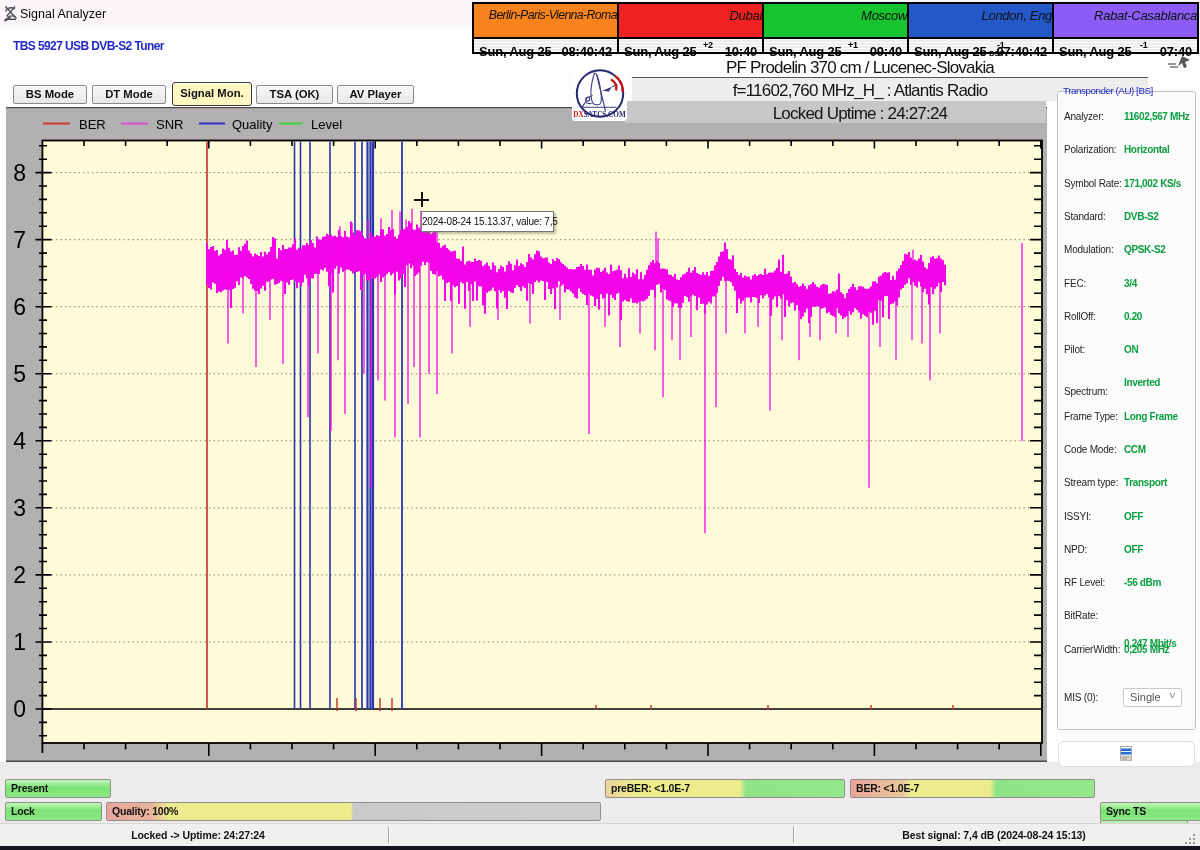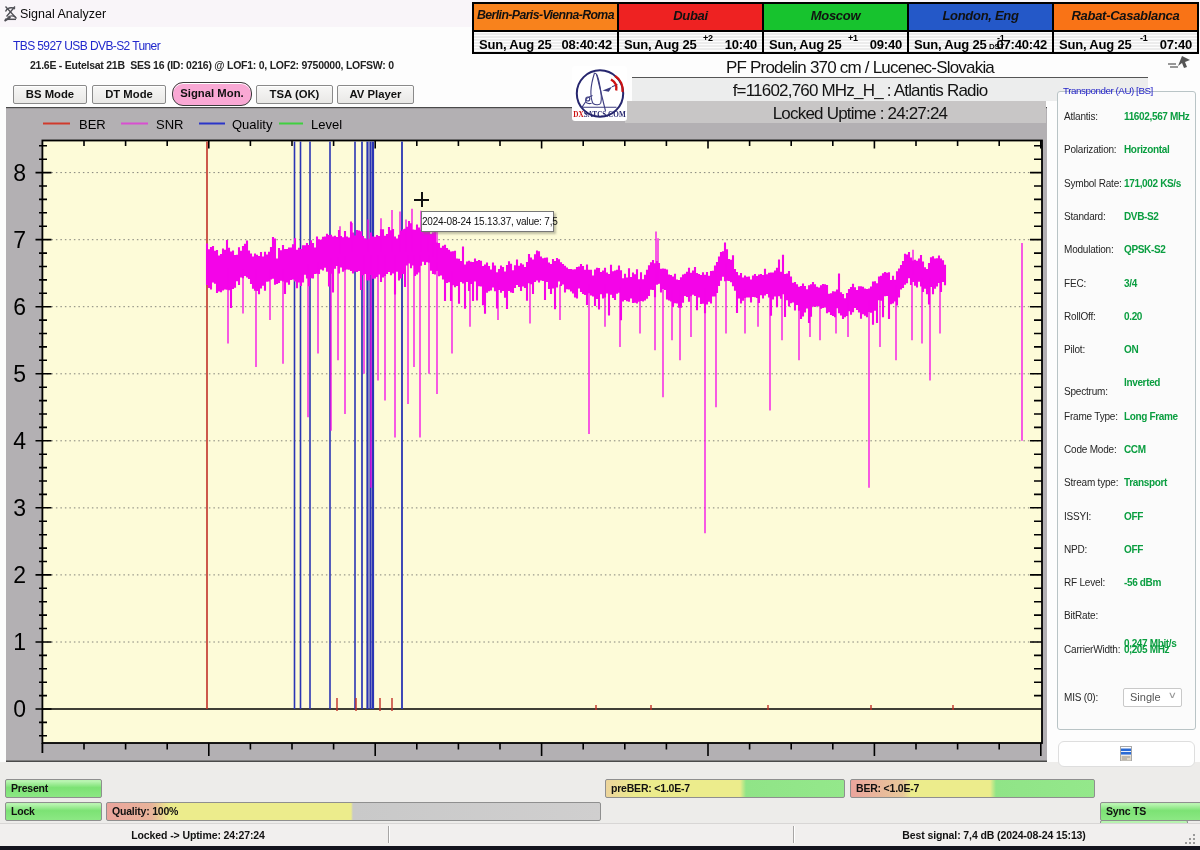--- a/index.html
+++ b/index.html
@@ -6,42 +6,42 @@
 *{box-sizing:border-box}
 .abs{position:absolute}
 #page{position:relative;width:1200px;height:850px;background:#fdfdfd}
 
 #titlebar{left:0;top:0;width:1200px;height:27px;background:#f9f5f9;}
 #titletext{left:20px;top:7px;font-size:12.5px;color:#0a0a0a;}
 
 #clocks{left:472px;top:2px;width:727px;height:52px;border:2px solid #000;display:flex;}
 .clk{flex:1;border-right:2px solid #000;display:flex;flex-direction:column;}
 .clk:last-child{border-right:none}
-.clkhdr{height:28px;border-bottom:2px solid #000;font-size:13px;font-weight:700;font-style:italic;
-  text-align:center;line-height:23px;color:#111;letter-spacing:-0.3px;white-space:nowrap;overflow:hidden}
+.clkhdr{height:35px;border-bottom:2px solid #000;font-size:13px;font-weight:400;font-style:italic;
+  text-align:right;line-height:23px;color:#111;letter-spacing:-0.3px;white-space:nowrap;overflow:hidden}
 .clkrow{flex:1;position:relative;background:repeating-linear-gradient(180deg,#fdfdfd 0 1.5px,#ececec 1.5px 3px);
   font-size:13px;font-weight:700;color:#000;letter-spacing:-0.2px}
 .clkd{position:absolute;left:5px;top:5px;white-space:nowrap}
 .clkt{position:absolute;right:5px;top:5px;white-space:nowrap}
 .clks{position:absolute;font-size:9px;top:1px;font-weight:700}
 .clksd{position:absolute;font-size:8px;top:10px;font-weight:700}
 
-#tbs{left:13px;top:39px;font-size:12px;letter-spacing:-0.6px;font-weight:400;color:#2128cc;}
+#tbs{left:13px;top:39px;font-size:12px;letter-spacing:-0.6px;font-weight:700;color:#2128cc;}
 #lof{left:30px;top:59px;font-size:10.5px;letter-spacing:-0.25px;font-weight:700;color:#222;}
 #strip1{left:632px;top:77px;width:516px;height:1px;background:#555;z-index:5}
 #strip2{left:632px;top:78px;width:516px;height:23px;background:#eceded;z-index:4}
 #strip3{left:625px;top:101px;width:421px;height:22px;background:#c8c6c6;z-index:4}
 #ctr1{left:560px;top:58px;width:600px;text-align:center;font-size:17px;letter-spacing:-0.8px;color:#131313;z-index:6}
 #ctr2{left:560px;top:81px;width:600px;text-align:center;font-size:17px;letter-spacing:-0.8px;color:#131313;z-index:6}
 #ctr3{left:560px;top:104px;width:600px;text-align:center;font-size:17px;letter-spacing:-0.8px;color:#131313;z-index:6}
 
 .btn{top:85px;height:19px;background:linear-gradient(180deg,#f7f7f6,#e9e8e6);border:1px solid #8a8a8a;
   border-radius:2px;font-size:11.3px;font-weight:700;color:#111;text-align:center;line-height:17px;
   box-shadow:inset 0 1px 0 #fff;}
-#btn3{top:82px;height:24px;background:#f9a8d4;border:1.5px solid #3c3c3c;border-radius:11px;line-height:21px}
+#btn3{top:82px;height:24px;background:#fef9c3;border:1.5px solid #3c3c3c;border-radius:3px;line-height:21px}
 
 #logo{left:572px;top:66px;width:55px;height:55px;background:#fff;border-radius:3px;z-index:6}
 
 #gbox{left:1057px;top:91px;width:139px;height:639px;border:1px solid #b9c4c6;border-radius:3px;background:#fbfbfb;z-index:5}
 #gboxlbl{left:1061px;top:85px;padding:0 2px;font-size:9.8px;letter-spacing:-0.45px;font-weight:400;color:#2424c8;z-index:7;white-space:nowrap}
 .plbl{left:1064px;font-size:10px;letter-spacing:-0.2px;color:#262626;white-space:nowrap;z-index:6}
 .pval{left:1124px;font-size:10px;font-weight:700;color:#0a9e40;white-space:nowrap;letter-spacing:-0.35px;z-index:6}
 #mis{z-index:6;left:1123px;top:688px;width:59px;height:19px;background:#fff;border:1px solid #c9c9c9;border-radius:2px;
   font-size:11px;color:#555;font-weight:400;line-height:17px;padding-left:6px}
 #misch{z-index:7;left:1169px;top:690px;font-size:9px;color:#999;transform:scaleX(1.4)}
@@ -99,31 +99,30 @@
  <div class="clk">
         <div class="clkhdr" style="background:#2458c8">London, Eng</div>
   <div class="clkrow">
           <span class="clkd">Sun, Aug 25</span>
           <span class="clks" style="left:88px">-1</span>
           <span class="clksd" style="left:80px">DST</span>
           <span class="clkt">07:40:42</span>
         </div>
       </div>
  <div class="clk">
-        <div class="clkhdr" style="background:#f97316">Rabat-Casablanca</div>
+        <div class="clkhdr" style="background:#8b5cf6">Rabat-Casablanca</div>
   <div class="clkrow">
           <span class="clkd">Sun, Aug 25</span>
           <span class="clks" style="left:86px">-1</span>
           <span class="clkt">07:40</span>
         </div>
       </div>
 </div>
 
 <div class="abs" id="tbs">TBS 5927 USB DVB-S2 Tuner</div>
-<div class="abs" id="lof">21.6E - Eutelsat 21B&nbsp; SES 16 (ID: 0216) @ LOF1: 0, LOF2: 9750000, LOFSW: 0</div>
 <div class="abs" id="strip1"></div>
 <div class="abs" id="strip2"></div>
 <div class="abs" id="strip3"></div>
 <div class="abs" id="ctr1">PF Prodelin 370 cm / Lucenec-Slovakia</div>
 <div class="abs" id="ctr2">f=11602,760 MHz_H_ : Atlantis Radio</div>
 <div class="abs" id="ctr3">Locked Uptime : 24:27:24</div>
 
 <div class="abs btn" style="left:13px;width:74px">BS Mode</div>
 <div class="abs btn" style="left:92px;width:74px">DT Mode</div>
 <div class="abs btn" id="btn3" style="left:172px;width:80px">Signal Mon.</div>
@@ -209,21 +208,21 @@
  <text x="27.5" y="50.5" text-anchor="middle" font-size="7.2" font-weight="700" font-family="Liberation Serif,serif"><tspan fill="#cc1111">DX</tspan><tspan fill="#26266e">SATCS.COM</tspan></text>
 </svg>
 
 <svg class="abs" style="left:1166px;top:54px" width="26" height="16" viewBox="0 0 26 16">
   <path d="M16 2 L24 6 L19 8 L21 13 L18 14 L16 9 L12 12 Z" fill="#555"></path>
   <path d="M2 10 L10 10 M4 13 L12 13" stroke="#777" stroke-width="1.5"></path>
 </svg>
 
 <div class="abs" id="gbox"></div>
 <div class="abs" id="gboxlbl">Transponder (AU) [BS]</div>
-<div class="abs plbl" style="top:111px">Atlantis:</div>
+<div class="abs plbl" style="top:111px">Analyzer:</div>
 <div class="abs pval" style="top:111px">11602,567 MHz</div>
 <div class="abs plbl" style="top:144px">Polarization:</div>
 <div class="abs pval" style="top:144px">Horizontal</div>
 <div class="abs plbl" style="top:178px">Symbol Rate:</div>
 <div class="abs pval" style="top:178px">171,002 KS/s</div>
 <div class="abs plbl" style="top:211px">Standard:</div>
 <div class="abs pval" style="top:211px">DVB-S2</div>
 <div class="abs plbl" style="top:244px">Modulation:</div>
 <div class="abs pval" style="top:244px">QPSK-S2</div>
 <div class="abs plbl" style="top:278px">FEC:</div>
@@ -256,21 +255,21 @@
 <div class="abs" id="ibtn"></div>
 <svg class="abs" style="left:1120px;top:746px;z-index:6" width="12" height="15" viewBox="0 0 12 15">
   <rect x="0.5" y="0.5" width="11" height="14" fill="#fff" stroke="#a8a8a8"></rect>
   <rect x="1" y="2.5" width="10" height="2.6" fill="#2a6ad4"></rect>
   <rect x="1" y="6" width="10" height="2.6" fill="#2a6ad4"></rect>
   <rect x="1" y="9.5" width="10" height="5" fill="#ded6c6"></rect>
   <path d="M2 11 H10 M2 13 H7" stroke="#888" stroke-width="0.8"></path>
 </svg>
 <div class="abs" style="left:0;top:762px;width:1200px;height:62px;background:#edecea"></div>
 
-<div class="abs sbar" style="left:5px;top:779px;width:97px;background:linear-gradient(180deg,#b8f4b0 8%,#7ce274 45%,#8ce884)">Present</div>
+<div class="abs sbar" style="left:5px;top:779px;width:106px;background:linear-gradient(180deg,#b8f4b0 8%,#7ce274 45%,#8ce884)">Present</div>
 <div class="abs sbar" style="left:605px;top:779px;width:240px;background:linear-gradient(90deg,#ecd49c 0px,#ecec8c 30px,#ecec8c 134px,#90e487 140px,#94e88b 240px)">preBER: &lt;1.0E-7</div>
 <div class="abs sbar" style="left:850px;top:779px;width:245px;background:linear-gradient(90deg,#eaa49c 0px,#e8c89a 52px,#ecec8c 60px,#ecec8c 139px,#90e487 145px,#94e88b 245px)">BER: &lt;1.0E-7</div>
 <div class="abs sbar" style="left:1100px;top:820px;width:88px;background:linear-gradient(180deg,#b8f4b0 8%,#7ce274 45%,#8ce884)">Input (~235 Kbps)</div>
 <div class="abs sbar" style="left:5px;top:802px;width:97px;background:linear-gradient(180deg,#b8f4b0 8%,#7ce274 45%,#8ce884)">Lock</div>
 <div class="abs sbar" style="left:106px;top:802px;width:495px;background:linear-gradient(90deg,#eaa49c 0px,#e8b49a 45px,#ecec8c 62px,#ecec8c 244px,#c9c9c9 246px,#d0cfcf 495px)">Quality: 100%</div>
 <div class="abs sbar" style="left:1100px;top:802px;width:115px;background:linear-gradient(180deg,#b8f4b0 8%,#7ce274 45%,#8ce884)">Sync TS</div>
 
 <div class="abs" id="statusbar"></div>
 <div class="abs sdiv" style="left:388px"></div>
 <div class="abs sdiv" style="left:793px"></div>

